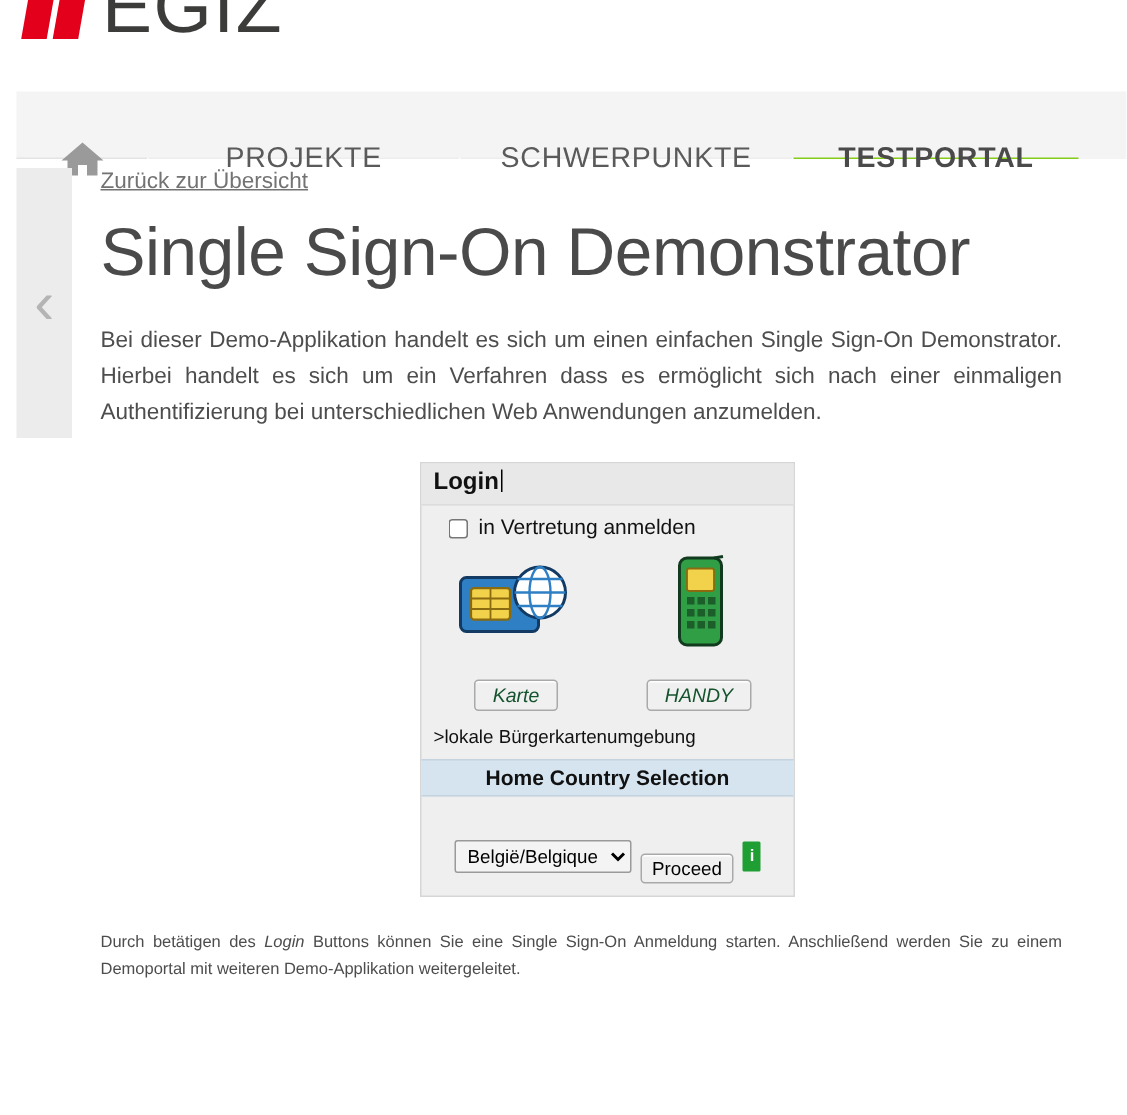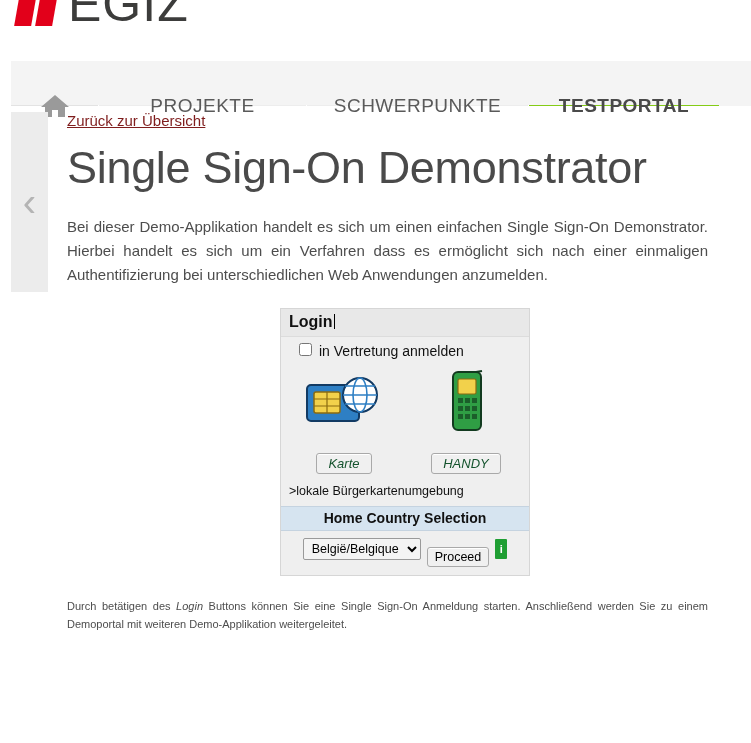--- a/index.html
+++ b/index.html
@@ -113,21 +113,21 @@
 
   
   .content {
     position: absolute;
     left: 67px;
     top: 112px;
     width: 676px;
   }
   .back-link {
     font-size: 15px;
-    color: #7f1d1d;
+    color: #737373;
     text-decoration: underline;
     display: inline-block;
     margin-bottom: 4px;
   }
   .page-title {
     font-size: 45px;
     font-weight: 400;
     color: #4a4a4a;
     margin: 10px 0 22px 0;
     line-height: 1.12;
@@ -172,21 +172,21 @@
   .caret {
     display: inline-block;
     width: 1px;
     height: 15px;
     background: #000;
     vertical-align: -2px;
     margin-left: 1px;
   }
   .rep-row {
     display: flex;
-    align-items: flex-start;
+    align-items: flex-end;
     padding: 6px 0 4px 18px;
     font-size: 14px;
     color: #111;
   }
   .rep-row input[type=checkbox] {
     width: 13px;
     height: 13px;
     margin: 0 7px 0 0;
   }
   .methods {
@@ -230,21 +230,21 @@
     font-size: 14px;
     font-weight: bold;
     color: #111;
     padding: 3px 0 4px 0;
   }
   .hcs-row {
     display: flex;
     align-items: center;
     justify-content: center;
     gap: 6px;
-    padding: 0 0 8px 0;
+    padding: 22px 0 8px 0;
   }
   .country-select {
     font-family: "Liberation Sans", sans-serif;
     font-size: 12.5px;
     padding: 2px 2px 2px 4px;
     border: 1px solid #9a9a9a;
     background: #f4f4f4;
     border-radius: 2px;
     width: 118px;
     color: #000;

